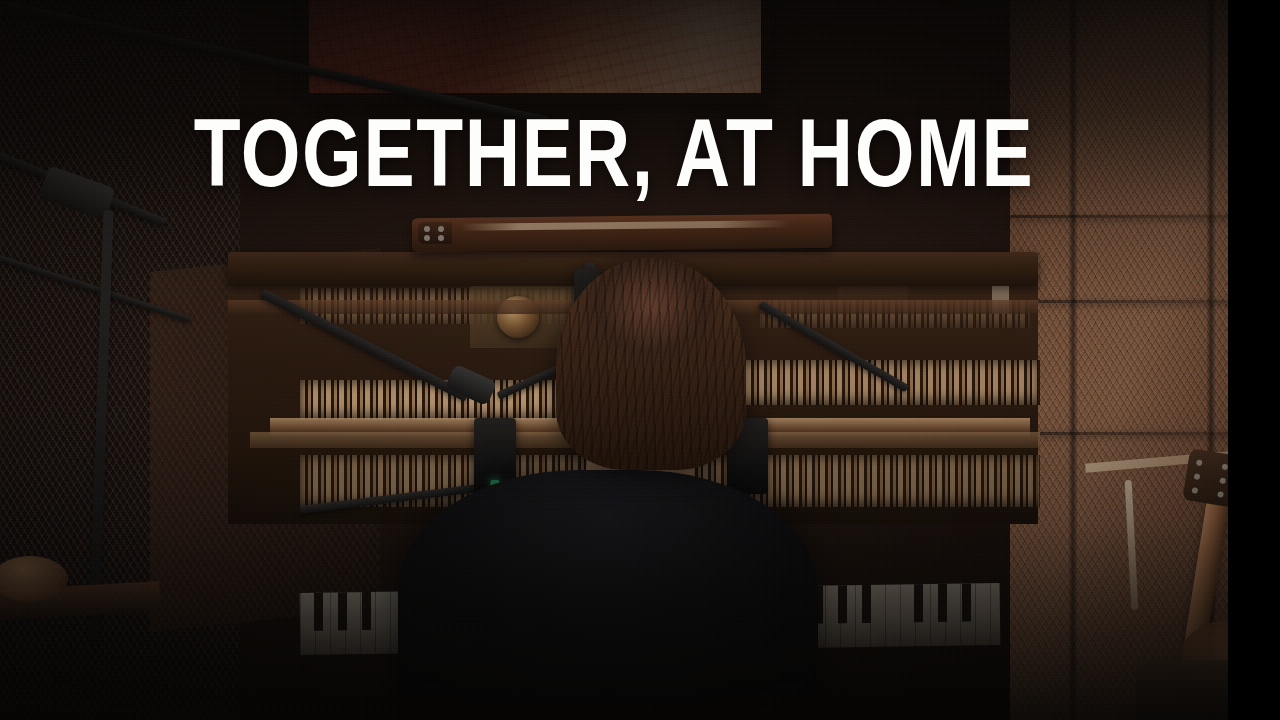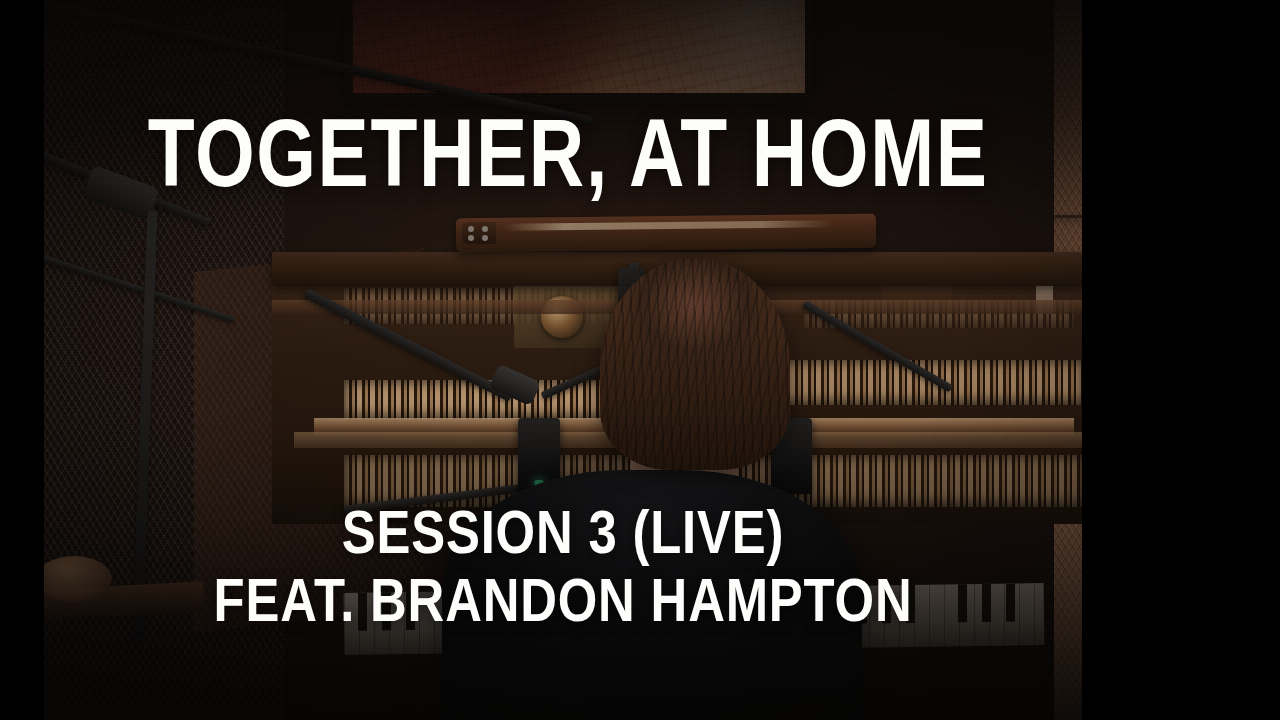--- a/index.html
+++ b/index.html
@@ -4,24 +4,23 @@
 <title>Together, At Home — Session 3 (Live)</title>
 <style>
   * { margin:0; padding:0; box-sizing:border-box; }
   html,body{
     width:1280px; height:720px; overflow:hidden;
     background:#000;
     font-family:"Liberation Sans", sans-serif;
   }
   #stage{
     position:relative;
-    width:1038px; height:720px;
+    width:1228px; height:720px;
     overflow:hidden;
     background:#120b08;
-    margin-left:44px;
   }
 
   
   .layer{ position:absolute; inset:0; }
 
   
   .bg-base{
     background:
       radial-gradient(120% 95% at 50% 42%, #2a1a12 0%, #1b100b 38%, #0d0705 70%, #050302 100%);
   }
@@ -465,19 +464,15 @@
 
   <div class="layer grade-warm"></div>
   <div class="layer grade-vignette"></div>
   <div class="layer grade-top"></div>
   <div class="layer grade-bottom"></div>
   <div class="layer grain"></div>
 
   <div class="overlay">
     <div class="title-main">TOGETHER, AT HOME</div>
 
-    <div class="subtitle-block">
-      <span class="subtitle-line">SESSION 3 (LIVE)</span>
-      <span class="subtitle-line">FEAT. BRANDON HAMPTON</span>
-    </div>
   </div>
 
 </div>
 
 </body></html>

